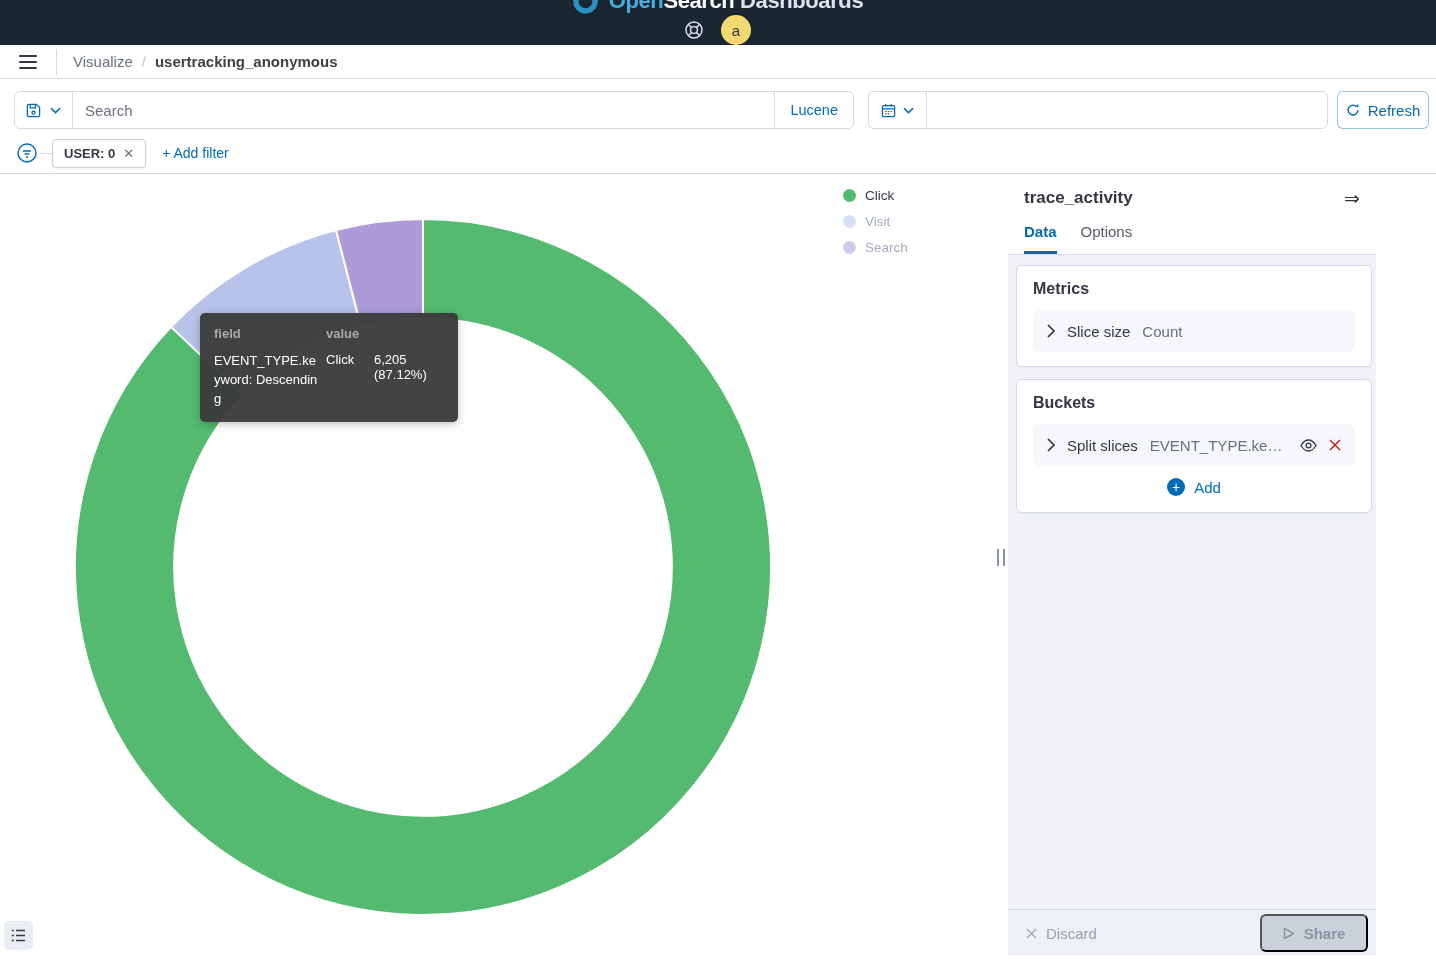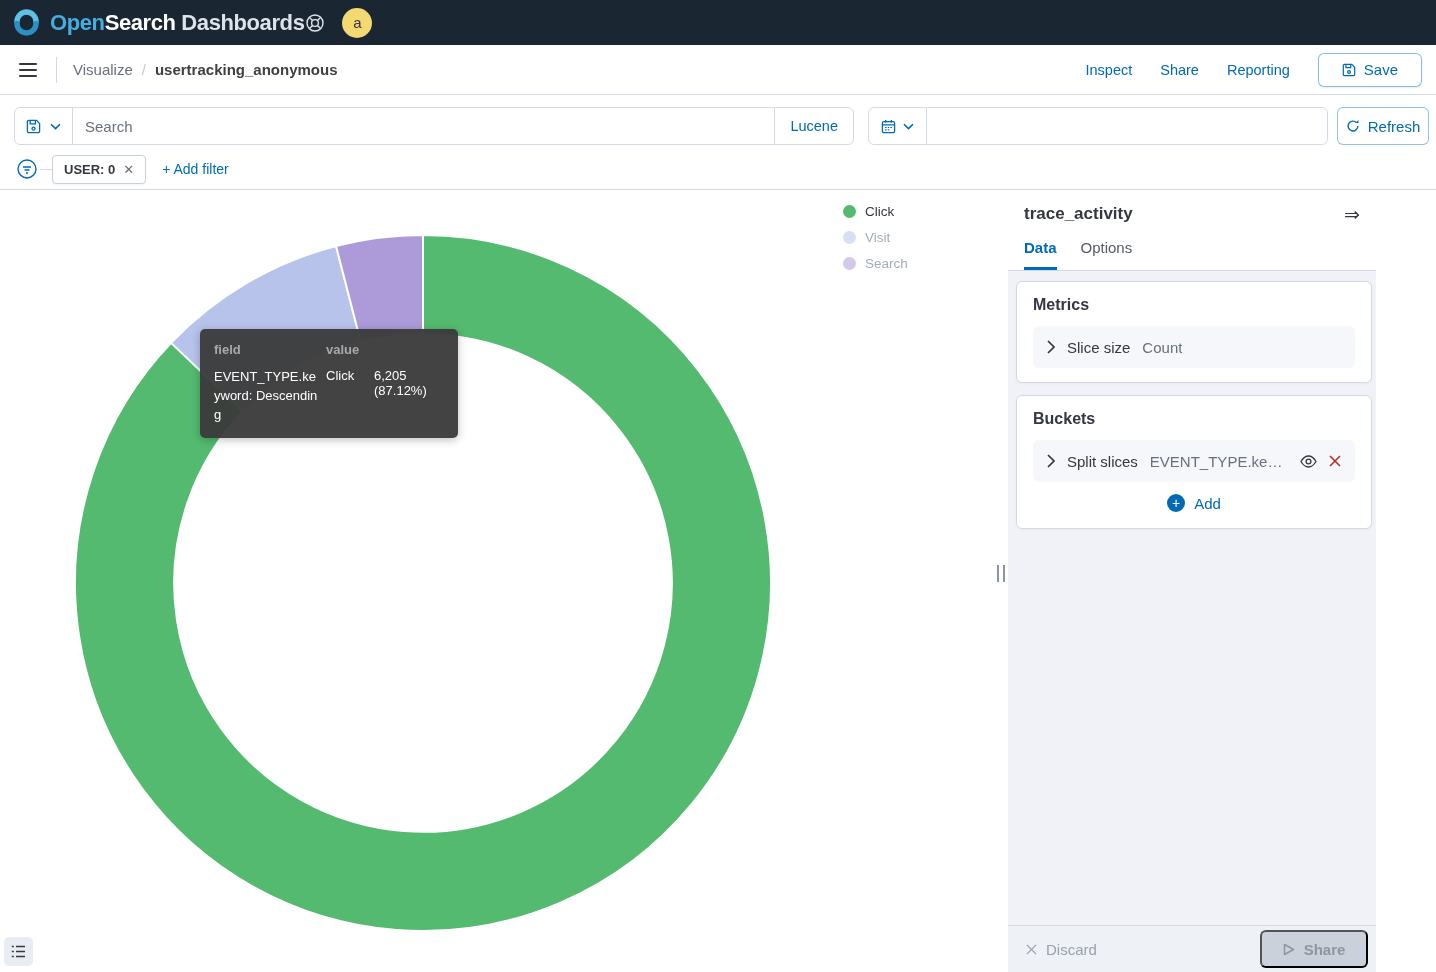--- a/index.html
+++ b/index.html
@@ -1,31 +1,31 @@
 <!DOCTYPE html>
 <html><head>
 <meta charset="utf-8">
 <style>
   * { margin:0; padding:0; box-sizing:border-box; }
   html,body { width:1436px; height:972px; overflow:hidden; }
   body { font-family:"Liberation Sans", sans-serif; color:#343741; background:#fff; position:relative; font-size:14px; }
   svg { display:block; }
 
   
-  .app-header { height:45px; background:#1b2633; display:flex; align-items:center; justify-content:flex-start; padding:0 14px 0 12px; }
+  .app-header { height:45px; background:#1b2633; display:flex; align-items:center; justify-content:flex-end; padding:0 14px 0 12px;flex-direction:column; }
   .brand { display:flex; align-items:center; gap:9px; }
   .brand-text { font-size:22px; font-weight:700; letter-spacing:-.4px; white-space:nowrap; }
   .brand-open { color:#46aede; }
   .brand-search { color:#ffffff; }
   .brand-dash { color:#dde3ea; font-weight:700; }
   .header-right { display:flex; align-items:center; gap:16px; }
   .avatar { width:30px; height:30px; border-radius:50%; background:#f2d971; color:#343741; display:flex; align-items:center; justify-content:center; font-size:15px; }
 
   
-  .nav-row { height:50px; display:flex; align-items:center; padding:0 14px; border-bottom:1px solid #d3dae6; background:#fff; }
+  .nav-row { height:34px; display:flex; align-items:center; padding:0 14px; border-bottom:1px solid #d3dae6; background:#fff; }
   .hamburger { display:flex; flex-direction:column; gap:4px; padding:6px 5px; cursor:pointer; }
   .hamburger span { width:18px; height:2px; background:#343741; border-radius:1px; }
   .nav-sep { width:1px; height:26px; background:#d3dae6; margin:0 16px 0 14px; }
   .breadcrumb { display:flex; align-items:center; gap:9px; font-size:15px; }
   .crumb-section { color:#69707d; }
   .crumb-slash { color:#c3cad6; }
   .crumb-current { color:#404040; font-weight:600; }
   .nav-actions { margin-left:auto; display:flex; align-items:center; gap:28px; }
   .nav-link { color:#006BB4; font-size:14.5px; cursor:pointer; }
   .save-btn { display:flex; align-items:center; gap:8px; color:#006BB4; font-size:15px; font-weight:500;
@@ -134,35 +134,20 @@
   <div class="hamburger">
       <span></span>
       <span></span>
       <span></span>
     </div>
   <div class="nav-sep"></div>
   <div class="breadcrumb">
     <span class="crumb-section">Visualize</span>
     <span class="crumb-slash">/</span>
     <span class="crumb-current">usertracking_anonymous</span>
-  </div>
-  <div class="nav-actions">
-    <span class="nav-link">Inspect</span>
-    <span class="nav-link">Share</span>
-    <span class="nav-link">Reporting</span>
-    <button class="save-btn">
-      <span>
-        <svg width="14" height="14" viewBox="0 0 16 16" fill="none" stroke="currentColor" stroke-width="1.4">
-          <path d="M1.5 3 a1.5 1.5 0 0 1 1.5-1.5 h8.2 L14.5 4.8 V13 a1.5 1.5 0 0 1 -1.5 1.5 H3 a1.5 1.5 0 0 1 -1.5-1.5 Z"></path>
-          <path d="M4.5 1.8 v3.4 h5.5 v-3.4"></path>
-          <circle cx="8" cy="10.3" r="1.6"></circle>
-        </svg>
-      </span>
-      <span>Save</span>
-    </button>
   </div>
 </nav>
 
 <section class="query-section">
   <div class="query-row">
     <div class="search-box">
       <div class="saved-q">
         <span>
           <svg width="15" height="15" viewBox="0 0 16 16" fill="none" stroke="currentColor" stroke-width="1.4">
             <path d="M1.5 3 a1.5 1.5 0 0 1 1.5-1.5 h8.2 L14.5 4.8 V13 a1.5 1.5 0 0 1 -1.5 1.5 H3 a1.5 1.5 0 0 1 -1.5-1.5 Z"></path>

